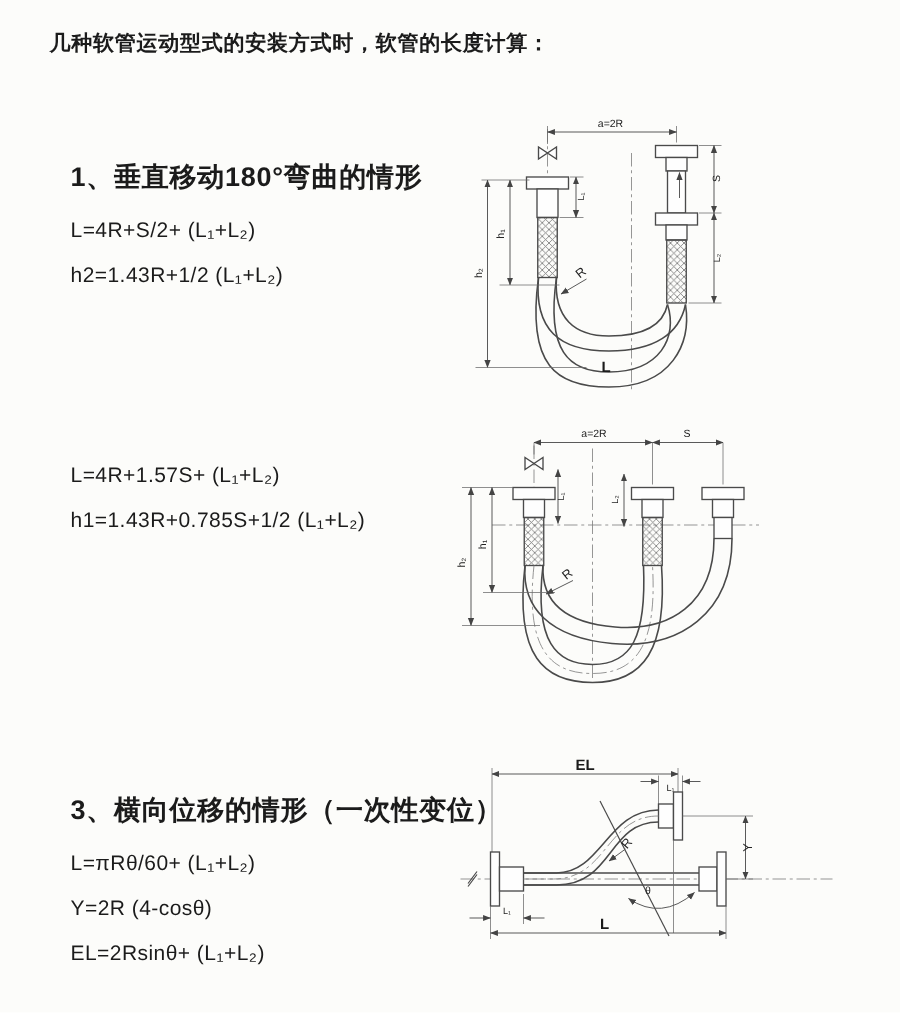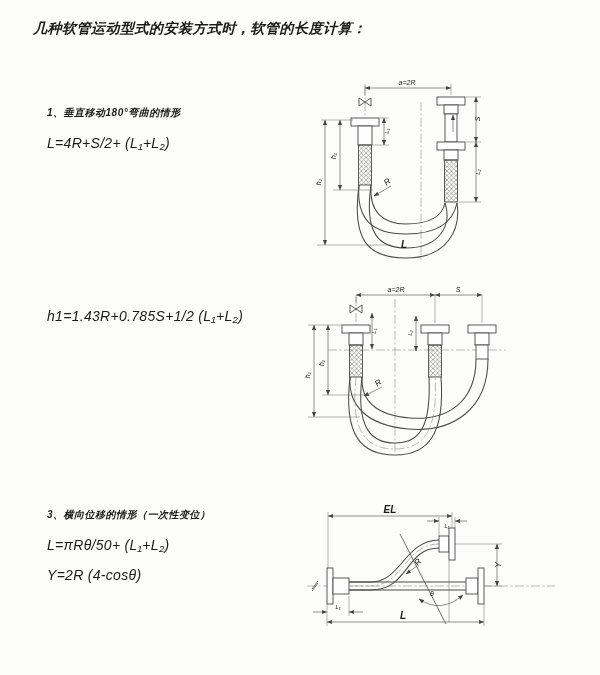--- a/index.html
+++ b/index.html
@@ -1,22 +1,22 @@
 <!DOCTYPE html>
 <html><head>
 <meta charset="utf-8">
 <style>
   html,body{margin:0;padding:0;background:#fff;}
   .page{
     position:relative;width:600px;height:675px;background:#fcfcfa;
-    font-family:"Liberation Sans","DejaVu Sans",sans-serif;color:#1b1b1b;overflow:hidden;font-style:italic;
+    font-family:"Liberation Sans","DejaVu Sans",sans-serif;color:#1b1b1b;overflow:hidden;
   }
   .title{position:absolute;left:33px;top:20px;margin:0;font-size:14px;font-weight:700;letter-spacing:.5px;}
   .sec{position:absolute;left:47px;}
-  .sec-heading{font-size:10px;font-weight:700;letter-spacing:.5px;margin:0 0 8px 0;}
+  .sec-heading{font-size:18px;font-weight:700;letter-spacing:.5px;margin:0 0 8px 0;}
   .formula{font-size:14px;letter-spacing:.3px;height:30px;line-height:30px;white-space:nowrap;}
   .diag{position:absolute;}
   
   .hose{fill:none;stroke:#4a4a4a;stroke-width:1.05;}
   .thin{fill:none;stroke:#4a4a4a;stroke-width:0.8;}
   .fit{fill:#fefefe;stroke:#4a4a4a;stroke-width:0.9;}
   .braid{fill:url(#braidpat);stroke:#4a4a4a;stroke-width:0.9;}
   .dim{stroke:#555;stroke-width:0.65;fill:none;}
   .dimA{marker-start:url(#ah);marker-end:url(#ah);}
   .dimE{marker-end:url(#ah);}
@@ -30,30 +30,33 @@
 </head>
 <body>
 
 <div class="page">
 
   <h1 class="title">几种软管运动型式的安装方式时，软管的长度计算：</h1>
 
   <section class="sec" style="top:106px">
     <div class="sec-heading">1、垂直移动180°弯曲的情形</div>
     <div class="formula">L=4R+S/2+ (L₁+L₂)</div>
+    <div class="formula">h2=1.43R+1/2 (L₁+L₂)</div>
   </section>
 
   <section class="sec" style="top:301px">
+    <div class="formula">L=4R+1.57S+ (L₁+L₂)</div>
     <div class="formula">h1=1.43R+0.785S+1/2 (L₁+L₂)</div>
   </section>
 
-  <section class="sec" style="top:508px">
+  <section class="sec" style="top:528px">
     <div class="sec-heading">3、横向位移的情形（一次性变位）</div>
-    <div class="formula">L=πRθ/50+ (L₁+L₂)</div>
+    <div class="formula">L=πRθ/60+ (L₁+L₂)</div>
     <div class="formula">Y=2R (4-cosθ)</div>
+    <div class="formula">EL=2Rsinθ+ (L₁+L₂)</div>
   </section>
 
   <svg class="diag" style="left:303px;top:72px" width="200" height="190" viewBox="0 0 200 190">
     <defs>
       <marker id="ah" viewBox="0 0 10 10" refX="9.5" refY="5" markerWidth="8" markerHeight="8" orient="auto-start-reverse">
         <path d="M0,1 L10,5 L0,9 z" fill="#444"></path>
       </marker>
       <pattern id="braidpat" width="4.5" height="4.5" patternUnits="userSpaceOnUse">
         <path d="M0,4.5 L4.5,0 M0,0 L4.5,4.5" stroke="#777" stroke-width="0.55"></path>
       </pattern>

